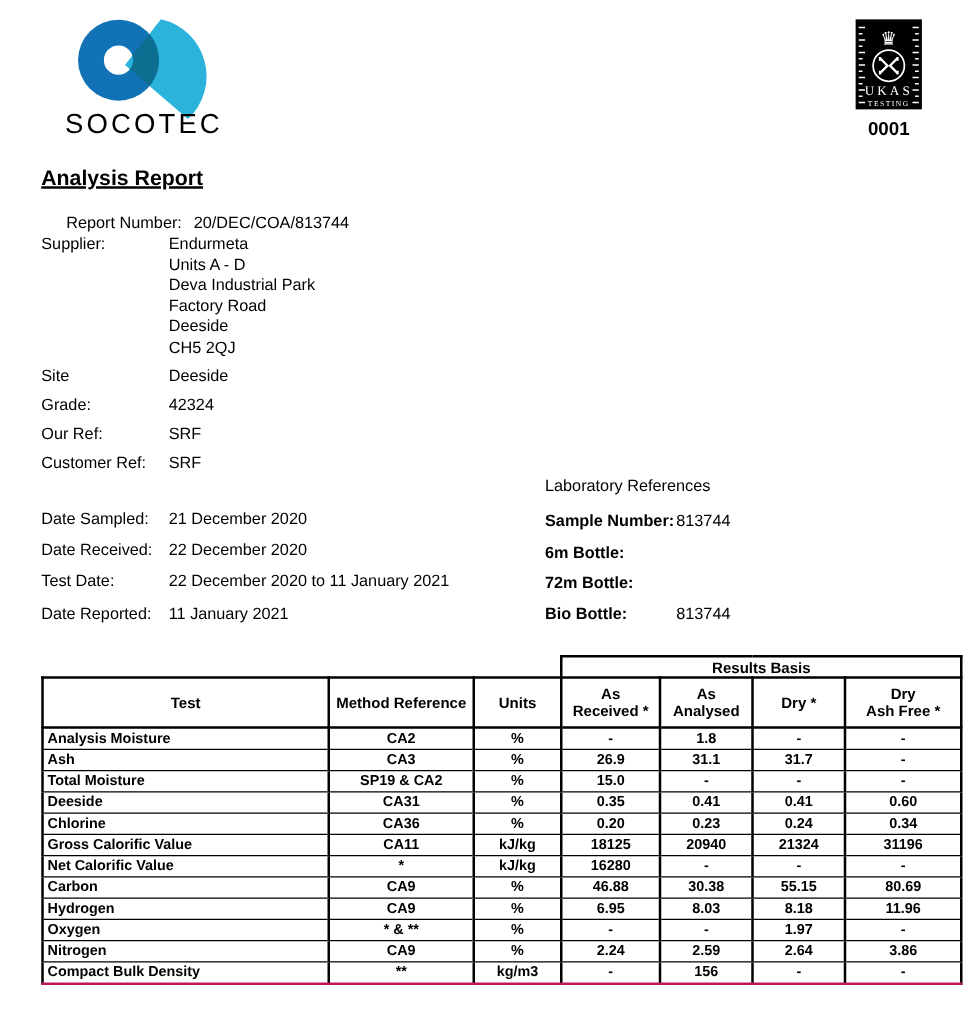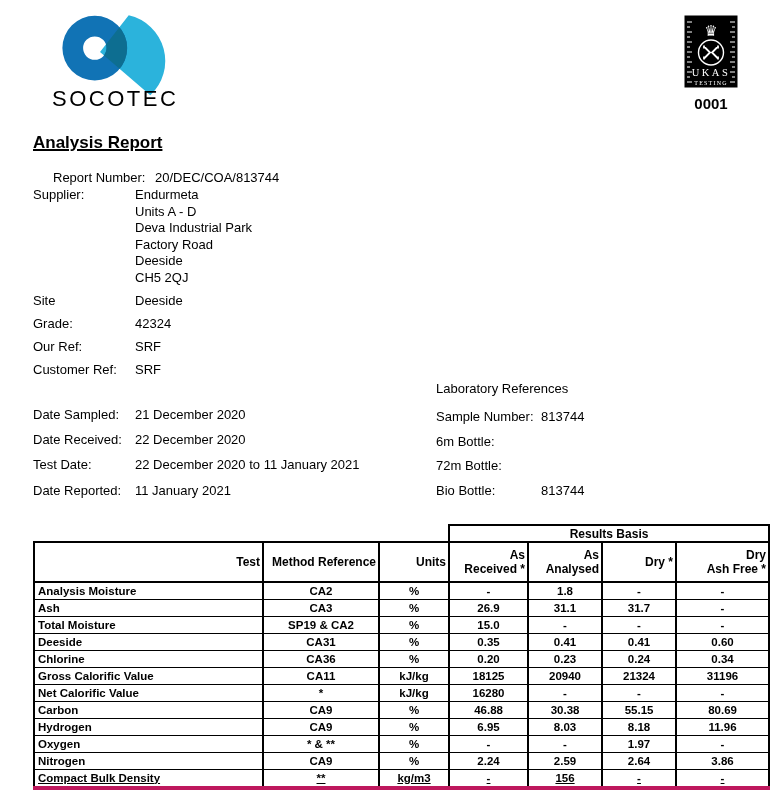--- a/index.html
+++ b/index.html
@@ -30,33 +30,33 @@
   .block-refs .info-row{height:23px;line-height:23px;}
   .block-refs .lbl{width:102px;}
 
   .block-dates{left:33px;top:402px;}
   .block-dates .info-row{height:25.2px;line-height:25.2px;}
   .block-dates .lbl{width:102px;}
 
   .block-lab{left:436px;top:381px;}
   .lab-heading{line-height:16px;margin-bottom:8px;}
   .block-lab .info-row{height:24.6px;line-height:24.6px;}
-  .block-lab .lbl{width:105px;}
+  .block-lab .lbl{width:105px;font-weight:bold;}
 
   body, .info-row, .lab-heading{font-size:13px;}
 
   
   .results-table{left:33px;top:524px;}
   table{border-collapse:collapse;table-layout:fixed;width:735px;font-size:11.5px;font-weight:bold;font-family:"Liberation Sans",sans-serif;}
   th,td{padding:0 2px;overflow:hidden;}
   .spacer-cell{border:none;}
   .rb-cell{border:2px solid #000;height:15px;font-size:12px;}
-  .hdr th{border:2px solid #000;height:38px;text-align:right;vertical-align:middle;font-size:12px;line-height:14px;white-space:pre-line;}
+  .hdr th{border:2px solid #000;height:38px;text-align:center;vertical-align:middle;font-size:12px;line-height:14px;white-space:pre-line;}
   tbody td{border-left:2px solid #000;border-right:2px solid #000;border-top:1px solid #000;border-bottom:1px solid #000;height:16px;text-align:center;line-height:15px;}
-  tbody tr:last-child td{border-bottom:4px solid #be185d;text-decoration:underline;}
+  tbody tr:last-child td{border-bottom:2px solid #be185d;}
   tbody td.test-col{text-align:left;padding-left:3px;}
 </style>
 </head>
 <body>
 
 <svg class="abs socotec-svg" viewBox="0 0 130 100" aria-hidden="true">
   <defs>
     <clipPath id="ringClip">
       <path clip-rule="evenodd" d="M 6,39 A 36,36 0 1 0 78,39 A 36,36 0 1 0 6,39 Z M 29,39 A 13,13 0 1 0 55,39 A 13,13 0 1 0 29,39 Z"></path>
     </clipPath>

